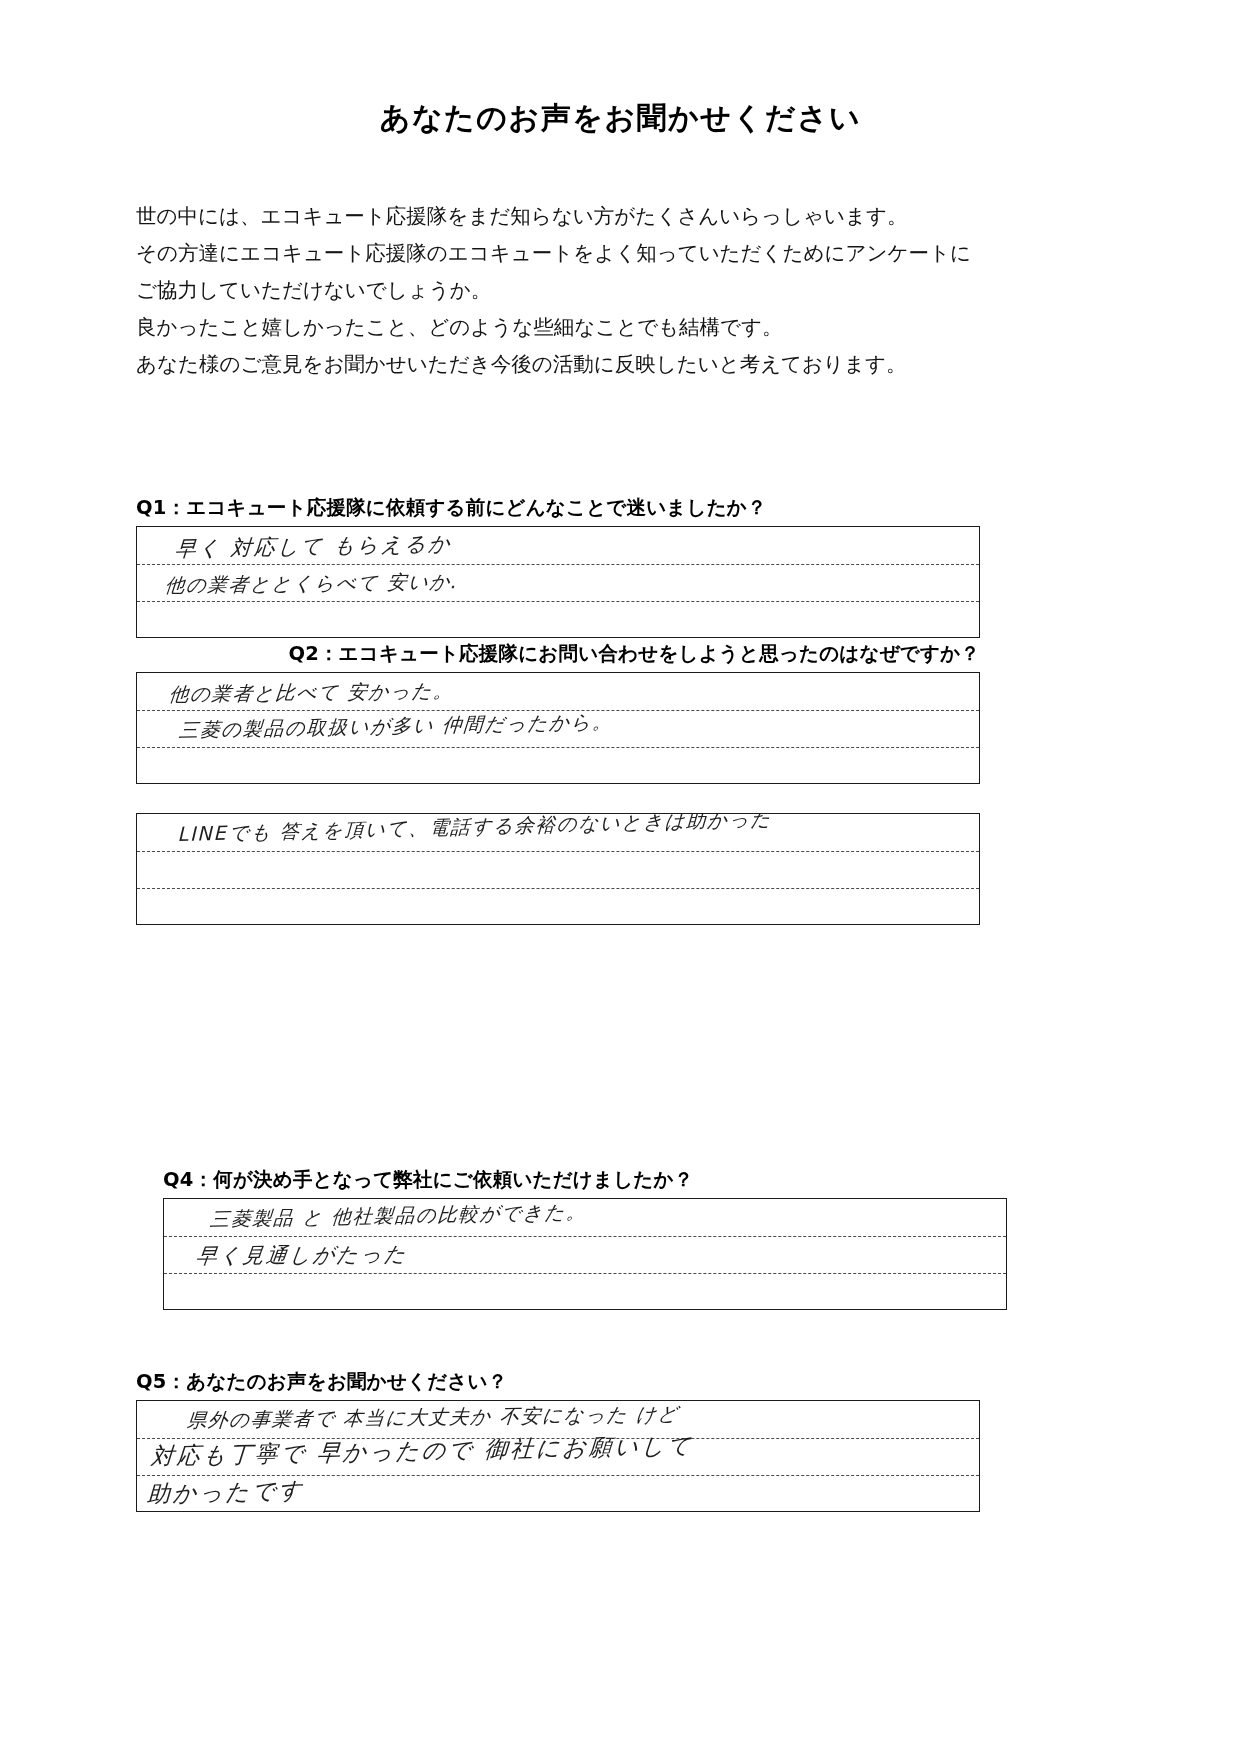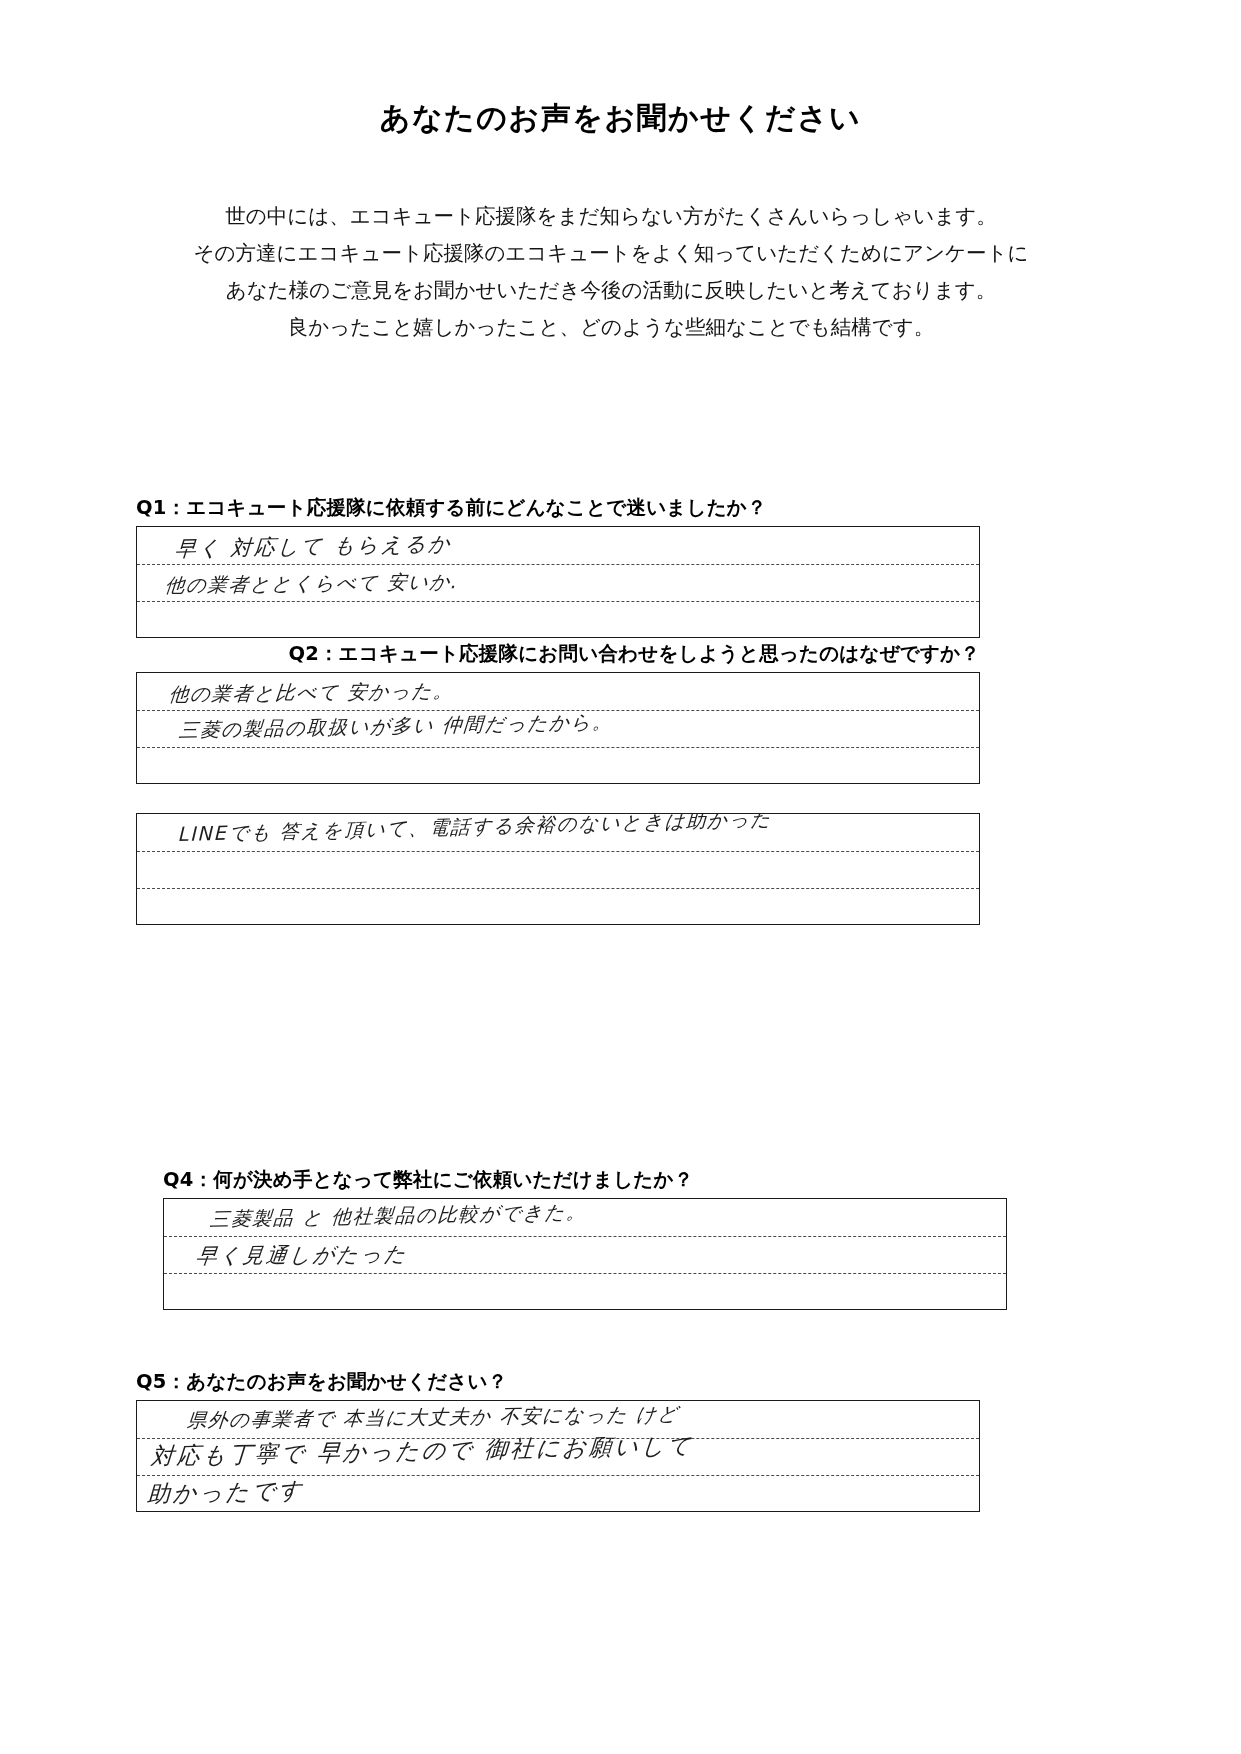--- a/index.html
+++ b/index.html
@@ -37,21 +37,20 @@
     color: #000000;
     font-family: "DejaVu Sans", "Liberation Sans", sans-serif;
   }
 
   
   .intro {
     position: absolute;
     left: 136px;
     top: 198px;
     width: 950px;
-    text-align: center;
   }
   .intro-line {
     font-size: 20.5px;
     line-height: 37px;
     color: #141414;
     white-space: nowrap;
     font-family: "DejaVu Sans", "Liberation Sans", sans-serif;
   }
 
   
@@ -117,22 +116,23 @@
 </head>
 <body>
 
 <div class="page">
 
   <div class="doc-title">あなたのお声をお聞かせください</div>
 
   <div class="intro">
     <div class="intro-line">世の中には、エコキュート応援隊をまだ知らない方がたくさんいらっしゃいます。</div>
     <div class="intro-line">その方達にエコキュート応援隊のエコキュートをよく知っていただくためにアンケートに</div>
+    <div class="intro-line">ご協力していただけないでしょうか。</div>
+    <div class="intro-line">良かったこと嬉しかったこと、どのような些細なことでも結構です。</div>
     <div class="intro-line">あなた様のご意見をお聞かせいただき今後の活動に反映したいと考えております。</div>
-    <div class="intro-line">良かったこと嬉しかったこと、どのような些細なことでも結構です。</div>
   </div>
 
   <div class="qblock" id="q1">
     <div class="q-label">Q1：エコキュート応援隊に依頼する前にどんなことで迷いましたか？</div>
     <div class="answer-box">
       <div class="rule" style="top:37px;"></div>
       <div class="rule" style="top:74px;"></div>
       <div class="hand h1" style="left:38px; top:8px;">早く 対応して もらえるか</div>
       <div class="hand h2 small" style="left:28px; top:45px;">他の業者ととくらべて 安いか.</div>
     </div>

